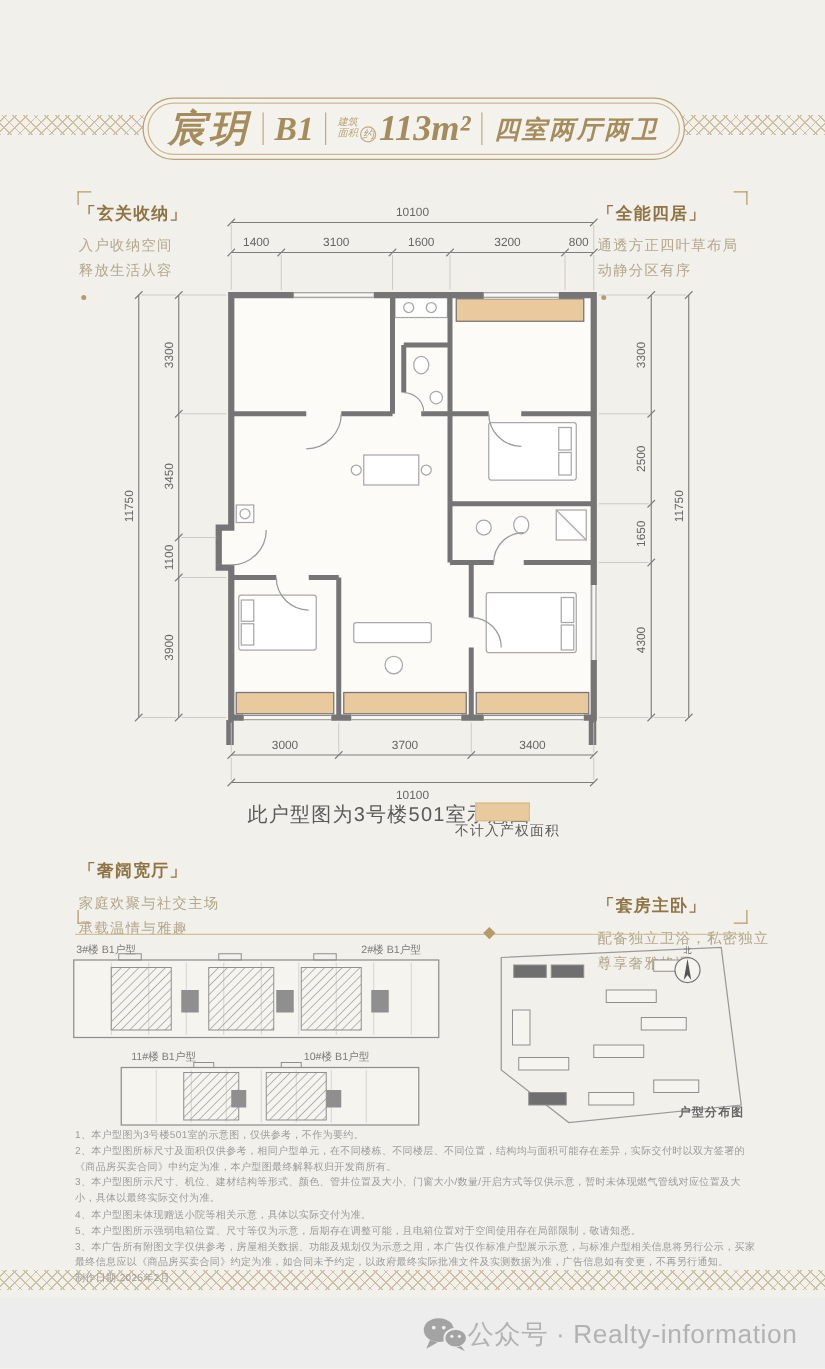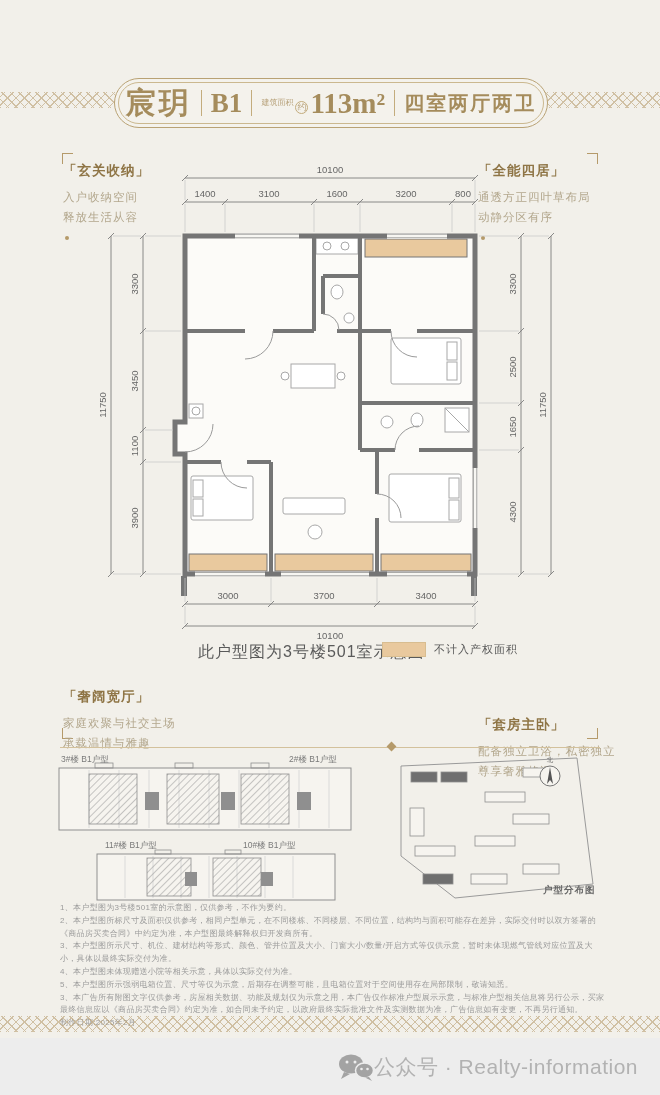--- a/index.html
+++ b/index.html
@@ -8,46 +8,46 @@
   
   .lattice{position:absolute;left:0;width:660px;height:16px;opacity:.55;
     background-image:
       repeating-linear-gradient(45deg, #b59a6a 0 1px, transparent 1px 6px),
       repeating-linear-gradient(-45deg, #b59a6a 0 1px, transparent 1px 6px);}
   .lattice.top{top:92px;}
   .lattice.bottom{top:1016px;}
   
   .badge{position:absolute;left:114px;top:78px;width:432px;height:48px;
     background:#f4f2ec;border:1px solid #b9a274;border-radius:26px;
-    display:flex;align-items:center;justify-content:center;}
+    display:flex;align-items:center;justify-content:center;font-style:italic;}
   .badge-inner{position:absolute;inset:3px;border:1px solid #cbb88f;border-radius:22px;}
   .badge-row{position:relative;display:flex;align-items:center;white-space:nowrap;
     color:#a58c5c;font-family:"Liberation Serif","DejaVu Serif",serif;}
   .brand{font-size:30px;font-weight:700;letter-spacing:3px;}
   .hsep{width:1px;height:26px;background:#c3ac7d;margin:0 9px;}
   .unit{font-size:27px;font-weight:700;}
-  .area-stack{display:flex;flex-direction:row;font-size:8px;line-height:1.1;
+  .area-stack{display:flex;flex-direction:column;font-size:8px;line-height:1.1;
     color:#b7a179;margin-right:2px;}
   .approx{font-size:9px;border:1px solid #c3ac7d;border-radius:50%;width:11px;height:11px;
     line-height:11px;text-align:center;margin:8px 2px 0 0;color:#b7a179;}
   .area-big{font-size:29px;font-weight:700;}
   .rooms{font-size:20px;font-weight:700;letter-spacing:2px;}
   
   .anno{position:absolute;width:170px;}
   .anno .t{font-size:13.5px;font-weight:700;color:#8f7546;letter-spacing:1px;margin-bottom:8px;}
   .anno .l{font-size:11.5px;color:#b3a78d;line-height:1.7;display:block;letter-spacing:1px;}
   .gold-dot{position:absolute;width:4px;height:4px;background:#b59a6a;border-radius:50%;}
   .corner{position:absolute;width:10px;height:10px;}
   .corner.tl{left:62px;top:153px;border-left:1.2px solid #b59a6a;border-top:1.2px solid #b59a6a;}
   .corner.tr{right:62px;top:153px;border-right:1.2px solid #b59a6a;border-top:1.2px solid #b59a6a;}
   .corner.bl{left:62px;top:728px;border-left:1.2px solid #b59a6a;border-bottom:1.2px solid #b59a6a;}
   .corner.br{right:62px;top:728px;border-right:1.2px solid #b59a6a;border-bottom:1.2px solid #b59a6a;}
   
   .caption{position:absolute;left:198px;top:642px;font-size:16px;color:#5a5a5a;letter-spacing:1px;}
-  .legend{position:absolute;left:382px;top:642px;display:flex;align-items:center;}
+  .legend{position:absolute;left:364px;top:642px;display:flex;align-items:center;flex-direction:column;}
   .legend .sw{width:42px;height:13px;background:#e9c99e;border:1px solid #d8bd90;margin-right:8px;}
   .legend .lt{font-size:11px;color:#5a5a5a;letter-spacing:1px;}
   
   .divider{position:absolute;left:60px;top:747px;width:540px;height:1px;background:#d3c19c;}
   .divider-diamond{position:absolute;left:388px;top:743px;width:7px;height:7px;background:#b59a6a;
     transform:rotate(45deg);}
   
   .disclaimer{position:absolute;left:60px;top:902px;width:545px;font-size:8px;color:#9b9b9b;
     line-height:1.6;letter-spacing:.3px;}
   

